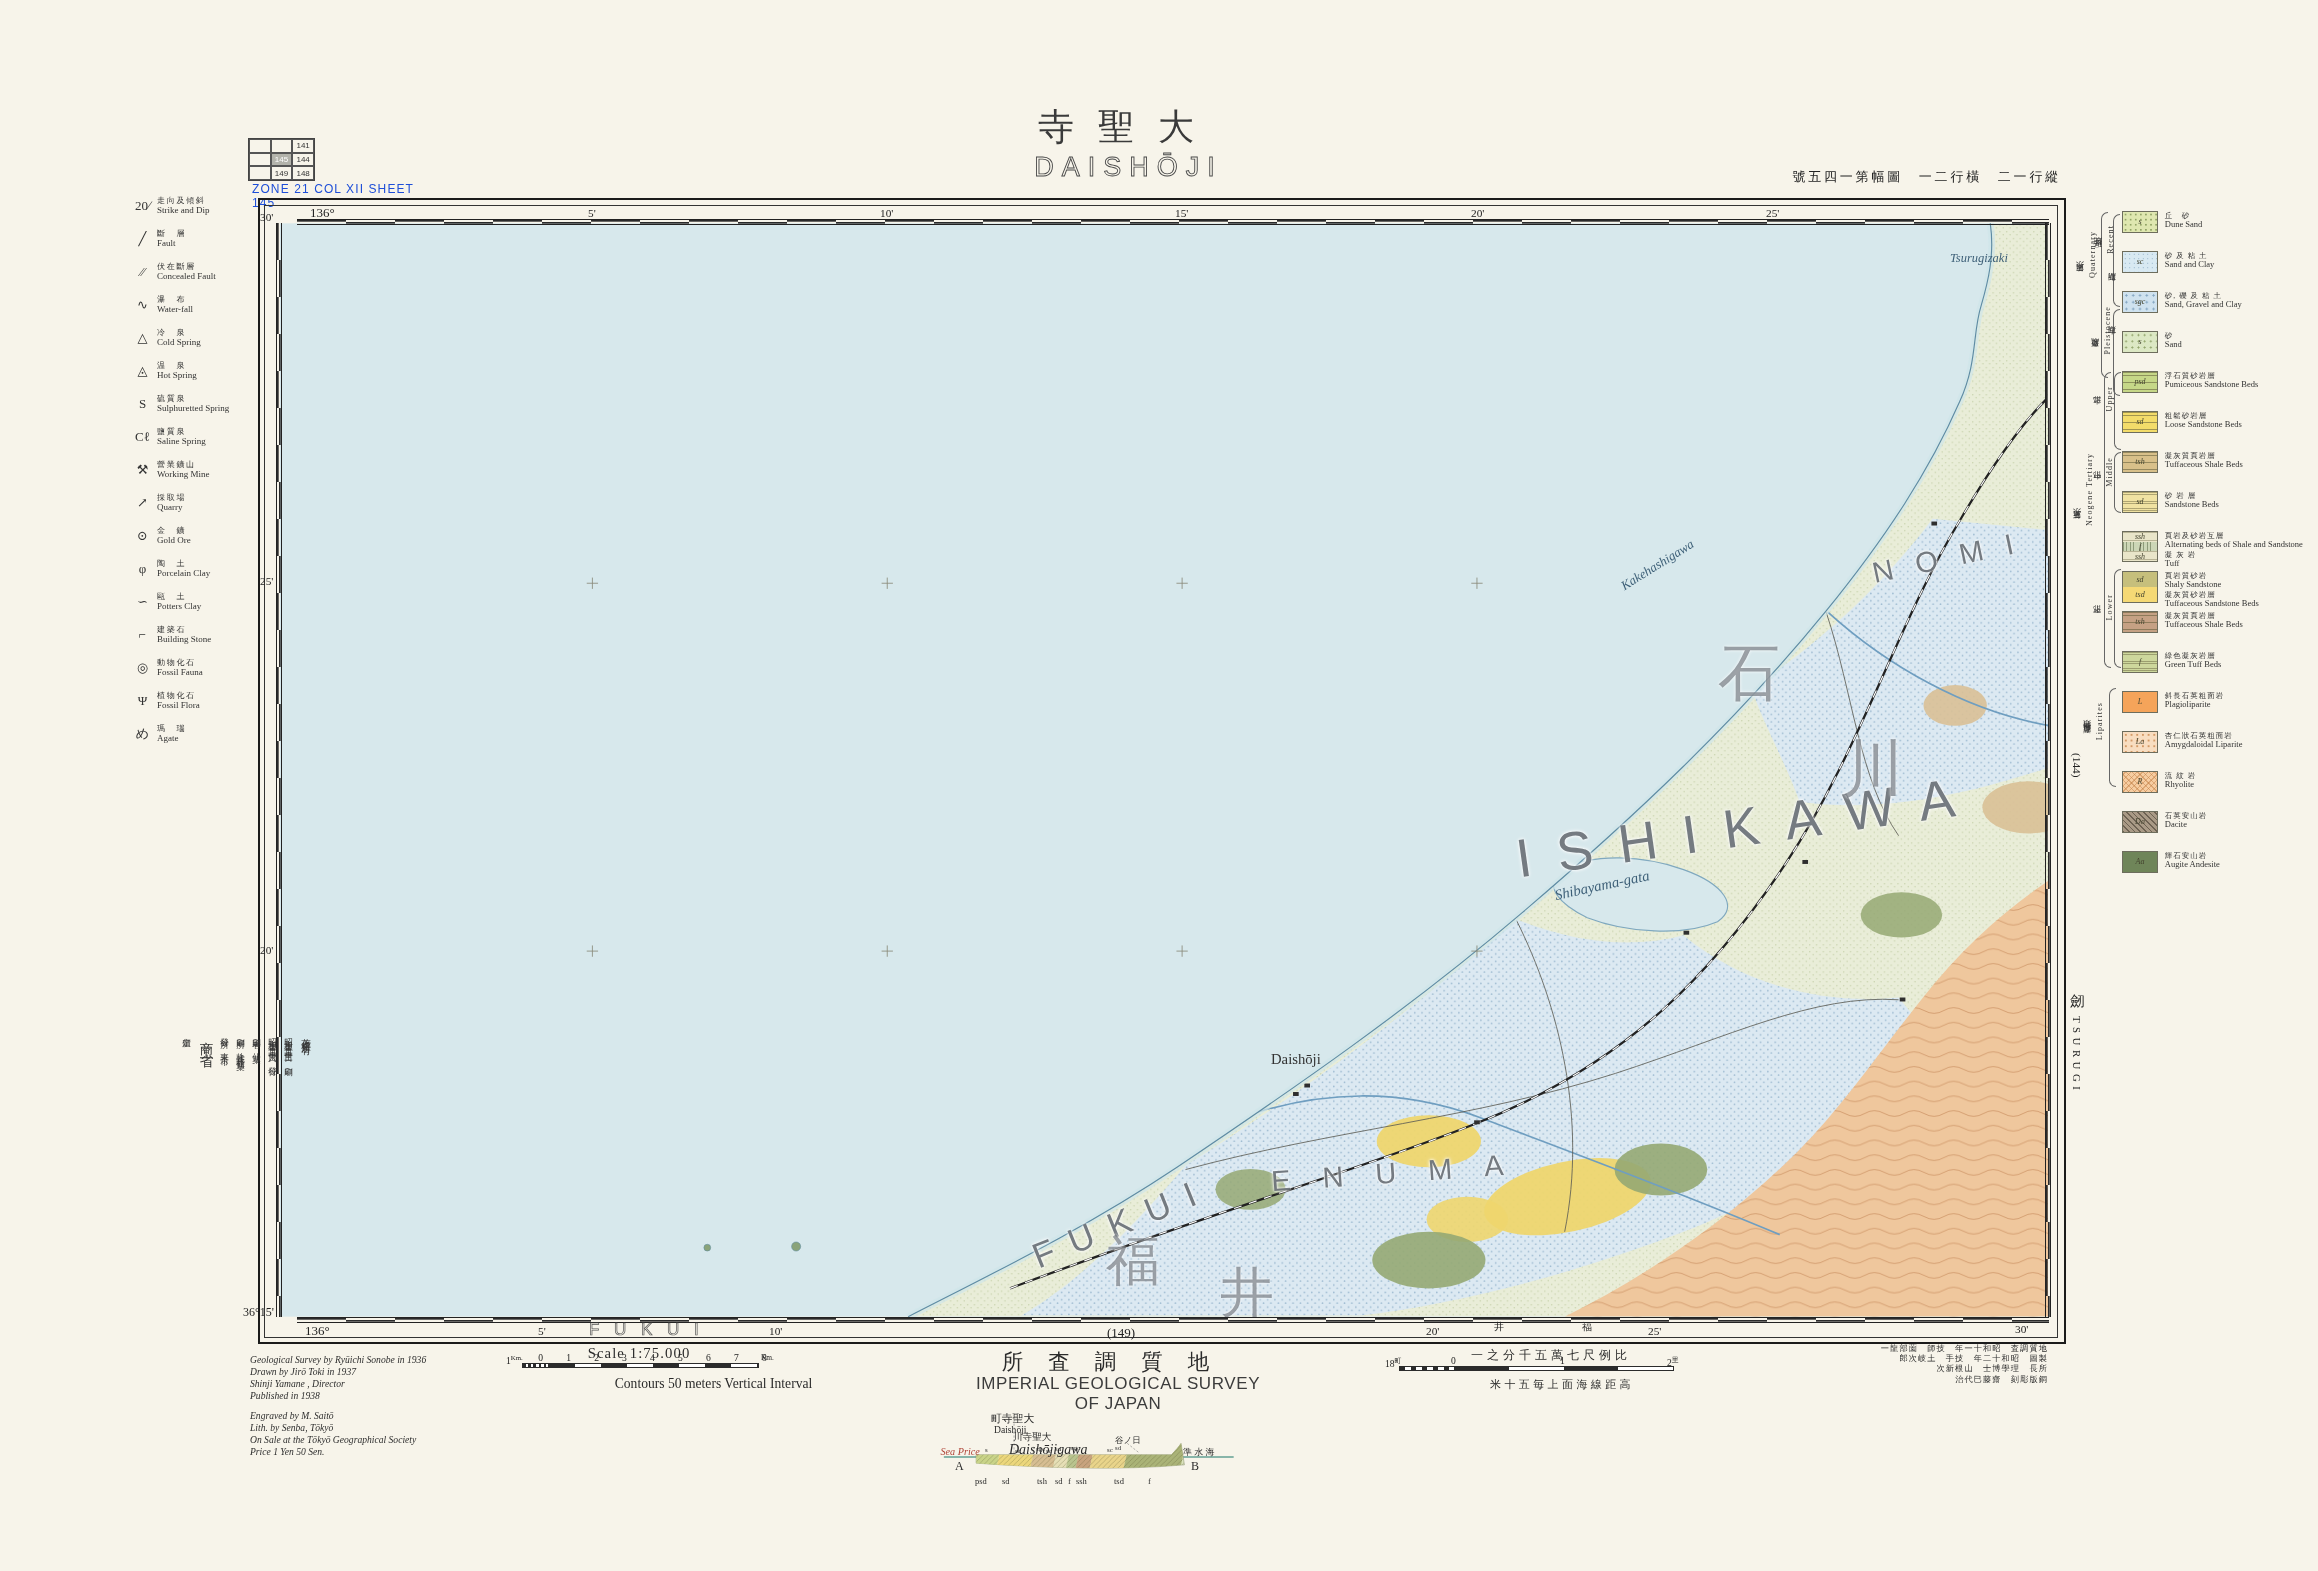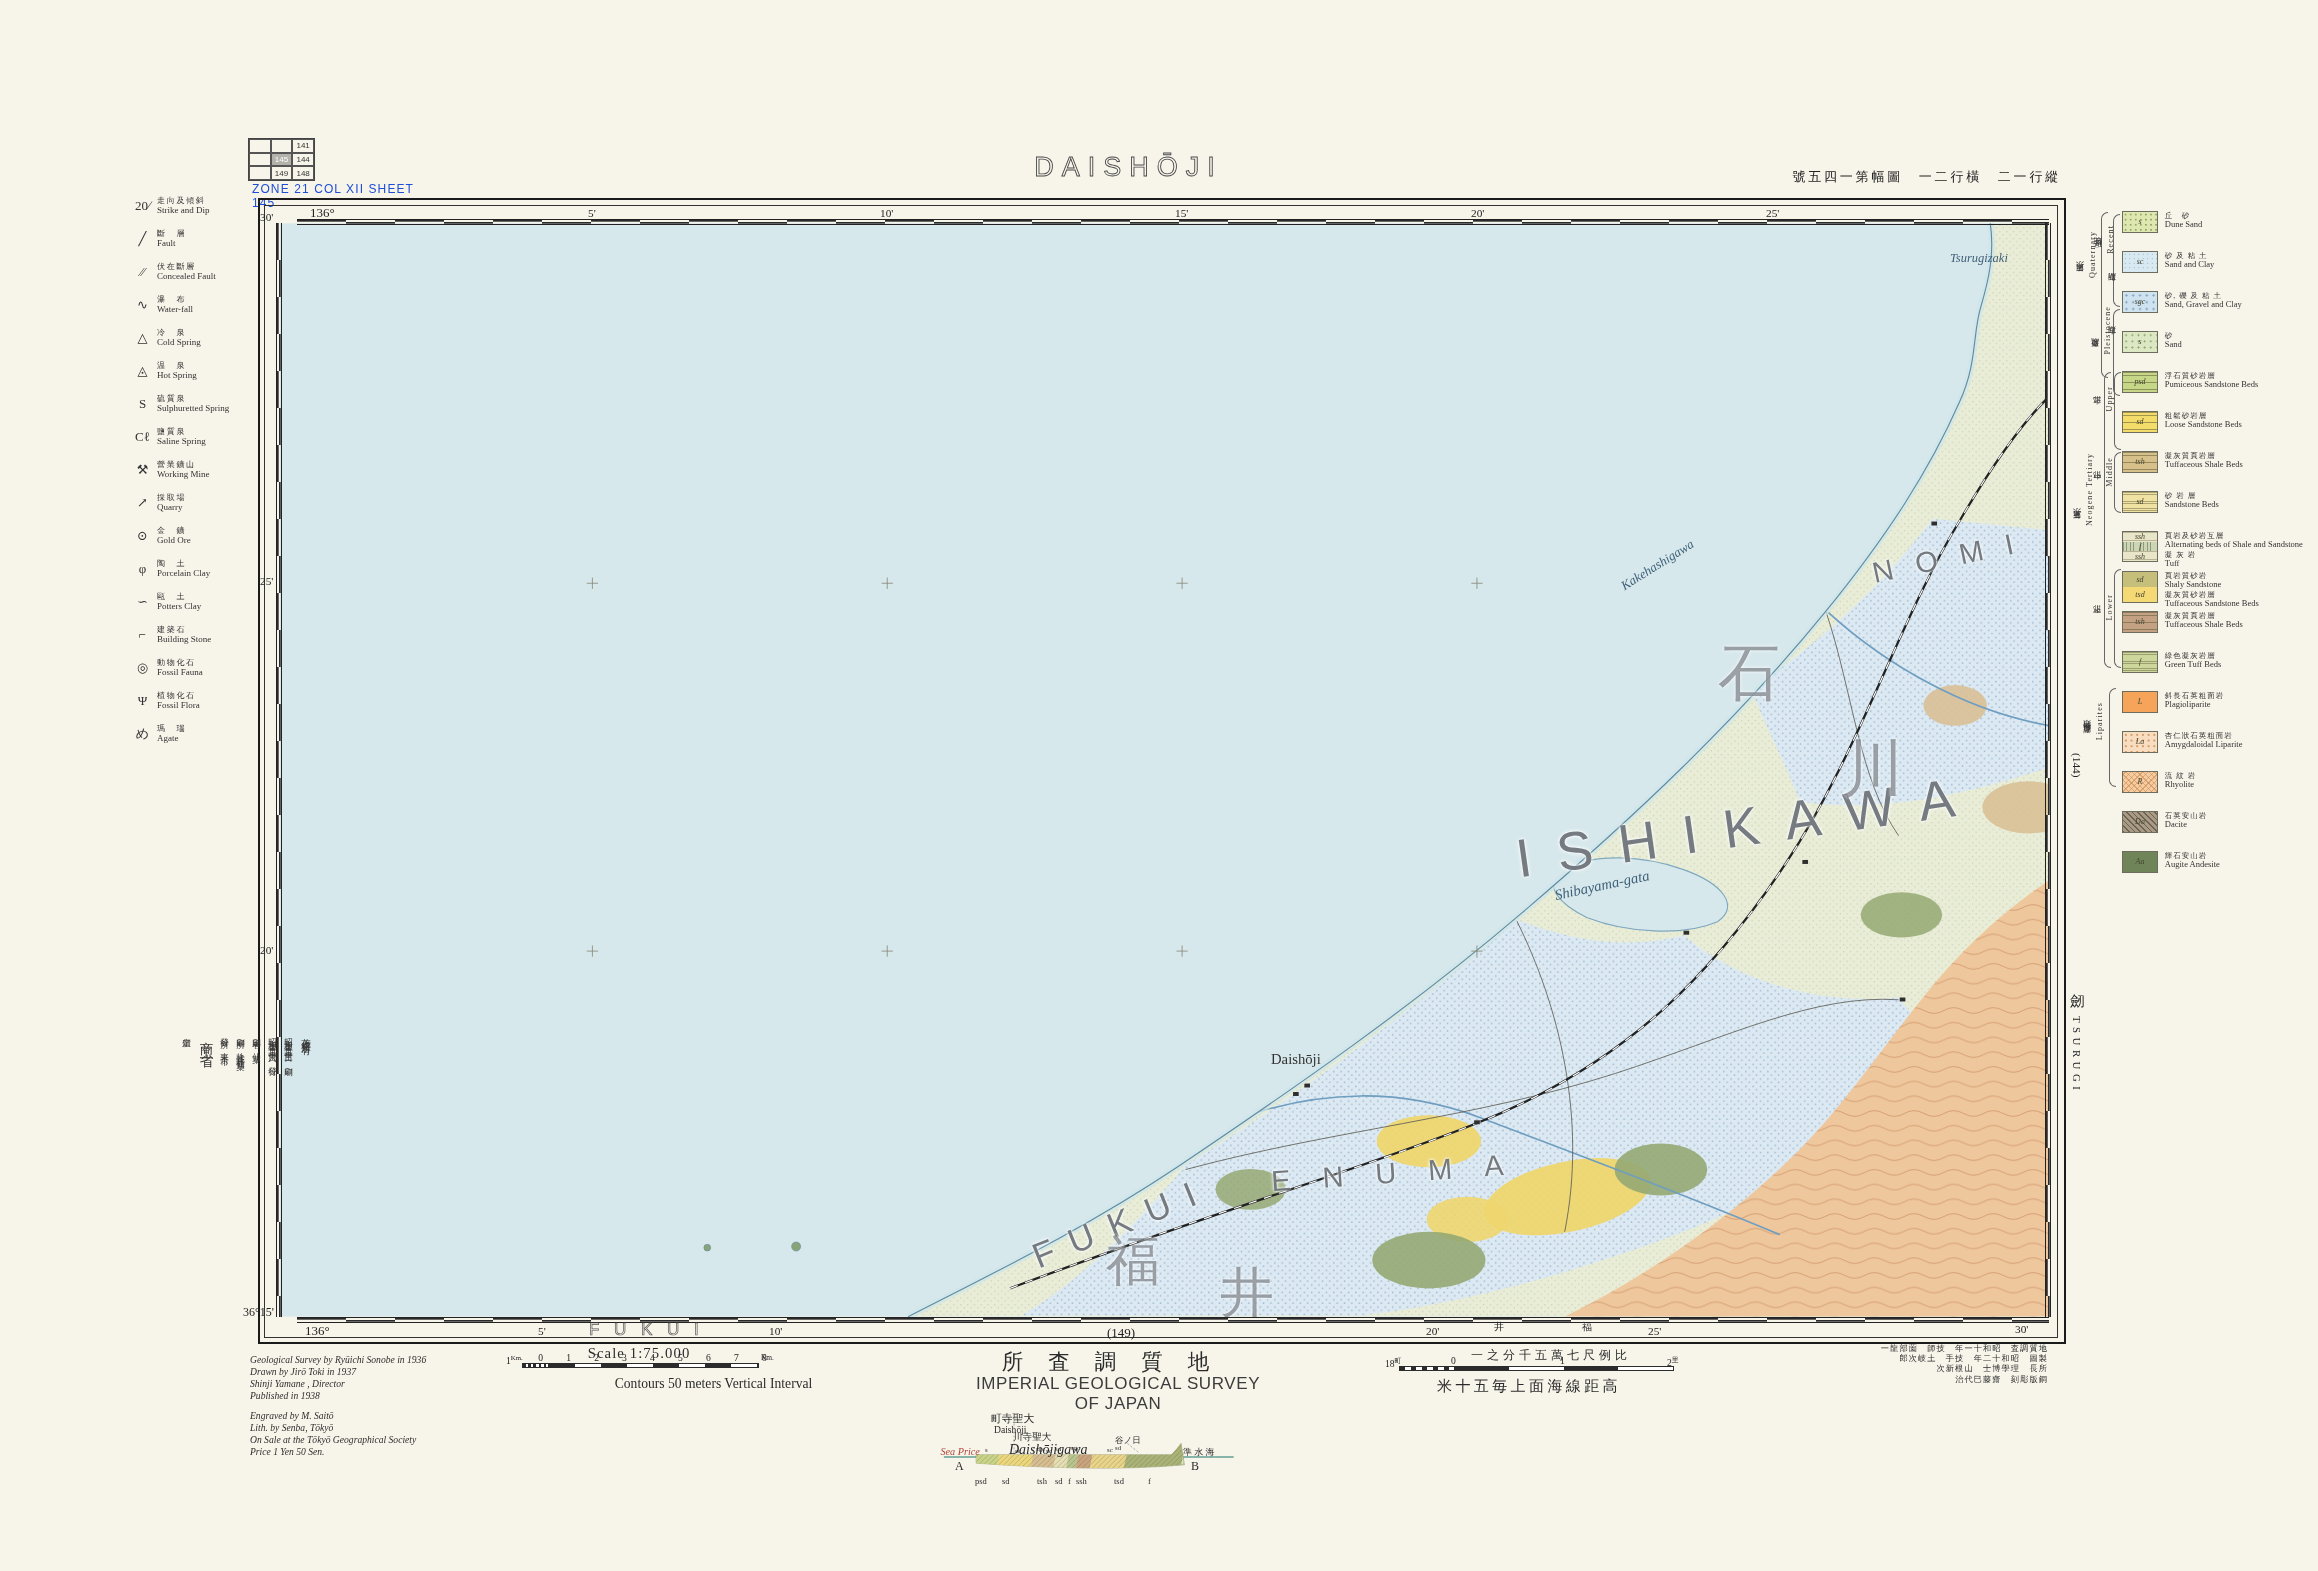--- a/index.html
+++ b/index.html
@@ -83,20 +83,21 @@
   #outline-fukui{font-family:"Liberation Sans","DejaVu Sans",sans-serif;color:#f7f4ea;-webkit-text-stroke:0.7px #555;letter-spacing:14.7px;font-size:17px}
   
   #section{left:928px;top:1398px;width:317px;height:119px}
   .sec-lbl{position:absolute;white-space:nowrap}
 </style>
 </head>
 <body>
 
 <div id="page">
 
+  <div class="abs" id="title-kanji">寺聖大</div>
   <div class="abs" id="title-romaji">DAISHŌJI</div>
   <div class="abs sans" id="idx-grid">
 
   <div class="idx-cell"></div>
       <div class="idx-cell"></div>
       <div class="idx-cell">141</div>
       <div class="idx-cell"></div>
       <div class="idx-cell">145</div>
       <div class="idx-cell">144</div>
       <div class="idx-cell"></div>
@@ -640,21 +641,21 @@
   <div class="abs scale-num" style="left:1385px;top:1356px">
     <span>18</span><span style="font-size:6.8px;vertical-align:super">町</span>
   </div>
   <div class="abs scale-num" style="left:1451px;top:1355px">0</div>
   <div class="abs scale-num" style="left:1560px;top:1355px">1</div>
   <div class="abs scale-num" style="left:1667px;top:1355px">
     <span>2</span><span style="font-size:6.8px;vertical-align:super">里</span>
   </div>
   <div class="abs bar" style="left:1399px;top:1366px;width:54px;background-image:repeating-linear-gradient(90deg,#2b2b2b 0 5.4px,#fff 5.4px 11px)"></div>
   <div class="abs bar" style="left:1454px;top:1366px;width:218px;background-image:repeating-linear-gradient(90deg,#2b2b2b 0 54px,#fff 54px 109px)"></div>
-  <div class="abs ctr" style="left:1416px;top:1377px;width:226px;font-size:15px;letter-spacing:3.4px">米十五毎上面海線距高</div>
+  <div class="abs ctr" style="left:1449px;top:1377px;width:226px;font-size:11px;letter-spacing:3.4px">米十五毎上面海線距高</div>
 
   <div class="abs credr" style="left:1783px;top:1344px;width:265px">
 
   <div>一龍部薗　師技　年一十和昭　査調質地</div>
       <div>郎次岐土　手技　年二十和昭　圖製</div>
       <div>次新根山　士博學理　長所</div>
       <div>治代巳藤齋　刻彫版銅</div>
     </div>
 
   <div class="abs" id="section">

